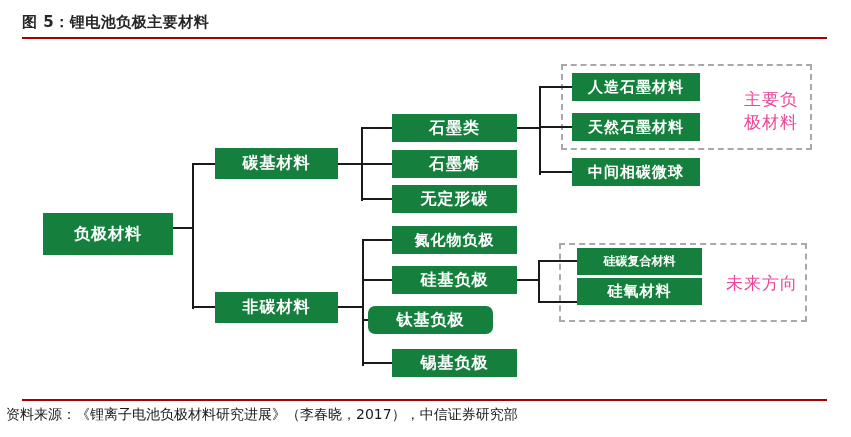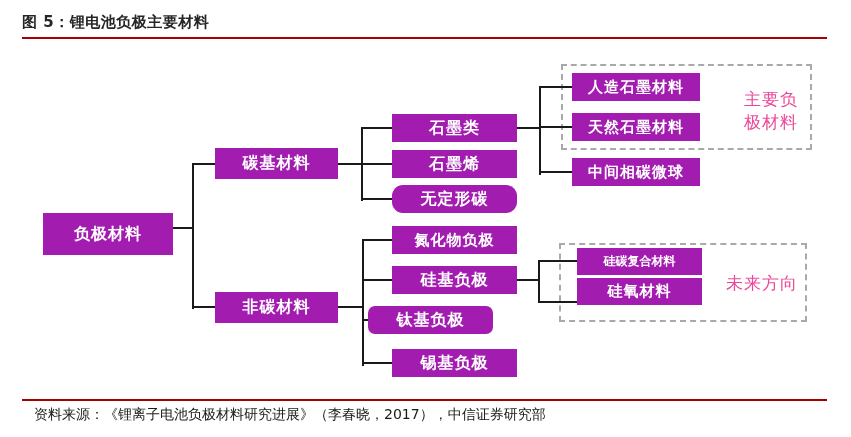--- a/index.html
+++ b/index.html
@@ -6,32 +6,32 @@
   .page{
     position:relative;width:851px;height:437px;background:#ffffff;overflow:hidden;
     font-family:"DejaVu Sans","Liberation Sans",sans-serif;
   }
   .title{
     position:absolute;left:22px;top:13px;font-size:15px;font-weight:bold;color:#262626;
     letter-spacing:0.5px;white-space:nowrap;
   }
   .title-rule{position:absolute;left:22px;top:37px;width:805px;height:1.5px;background:#a80000;}
   .footer-rule{position:absolute;left:22px;top:399px;width:805px;height:1.5px;background:#a80000;}
-  .source{position:absolute;left:34px;top:406px;font-size:14px;color:#1a1a1a;white-space:nowrap;}
+  .source{position:absolute;left:6px;top:406px;font-size:14px;color:#1a1a1a;white-space:nowrap;}
 
   .node{
-    position:absolute;background:#a21caf;color:#ffffff;font-weight:bold;font-size:16px;
+    position:absolute;background:#15803d;color:#ffffff;font-weight:bold;font-size:16px;
     display:flex;align-items:center;justify-content:center;white-space:nowrap;letter-spacing:1px;
   }
   .n-root{left:43px;top:213px;width:130px;height:42px;}
   .n-carbon{left:215px;top:148px;width:123px;height:31px;}
   .n-noncarbon{left:215px;top:292px;width:123px;height:31px;}
   .n-graphite{left:392px;top:114px;width:125px;height:28px;}
   .n-graphene{left:392px;top:150px;width:125px;height:28px;}
-  .n-amorphous{left:392px;top:185px;width:125px;height:28px;border-radius:11px;}
+  .n-amorphous{left:392px;top:185px;width:125px;height:28px;}
   .n-nitride{left:392px;top:226px;width:125px;height:28px;font-size:15px;}
   .n-silicon{left:392px;top:266px;width:125px;height:28px;}
   .n-titanium{left:368px;top:306px;width:125px;height:28px;border-radius:7px;}
   .n-tin{left:392px;top:349px;width:125px;height:28px;}
   .n-artificial{left:572px;top:73px;width:128px;height:28px;font-size:15px;}
   .n-natural{left:572px;top:113px;width:128px;height:28px;font-size:15px;}
   .n-mcmb{left:572px;top:158px;width:128px;height:28px;font-size:15px;}
   .n-sicarbon{left:577px;top:248px;width:125px;height:27px;font-size:12px;letter-spacing:0;}
   .n-sioxygen{left:577px;top:278px;width:125px;height:27px;font-size:15px;}
 

